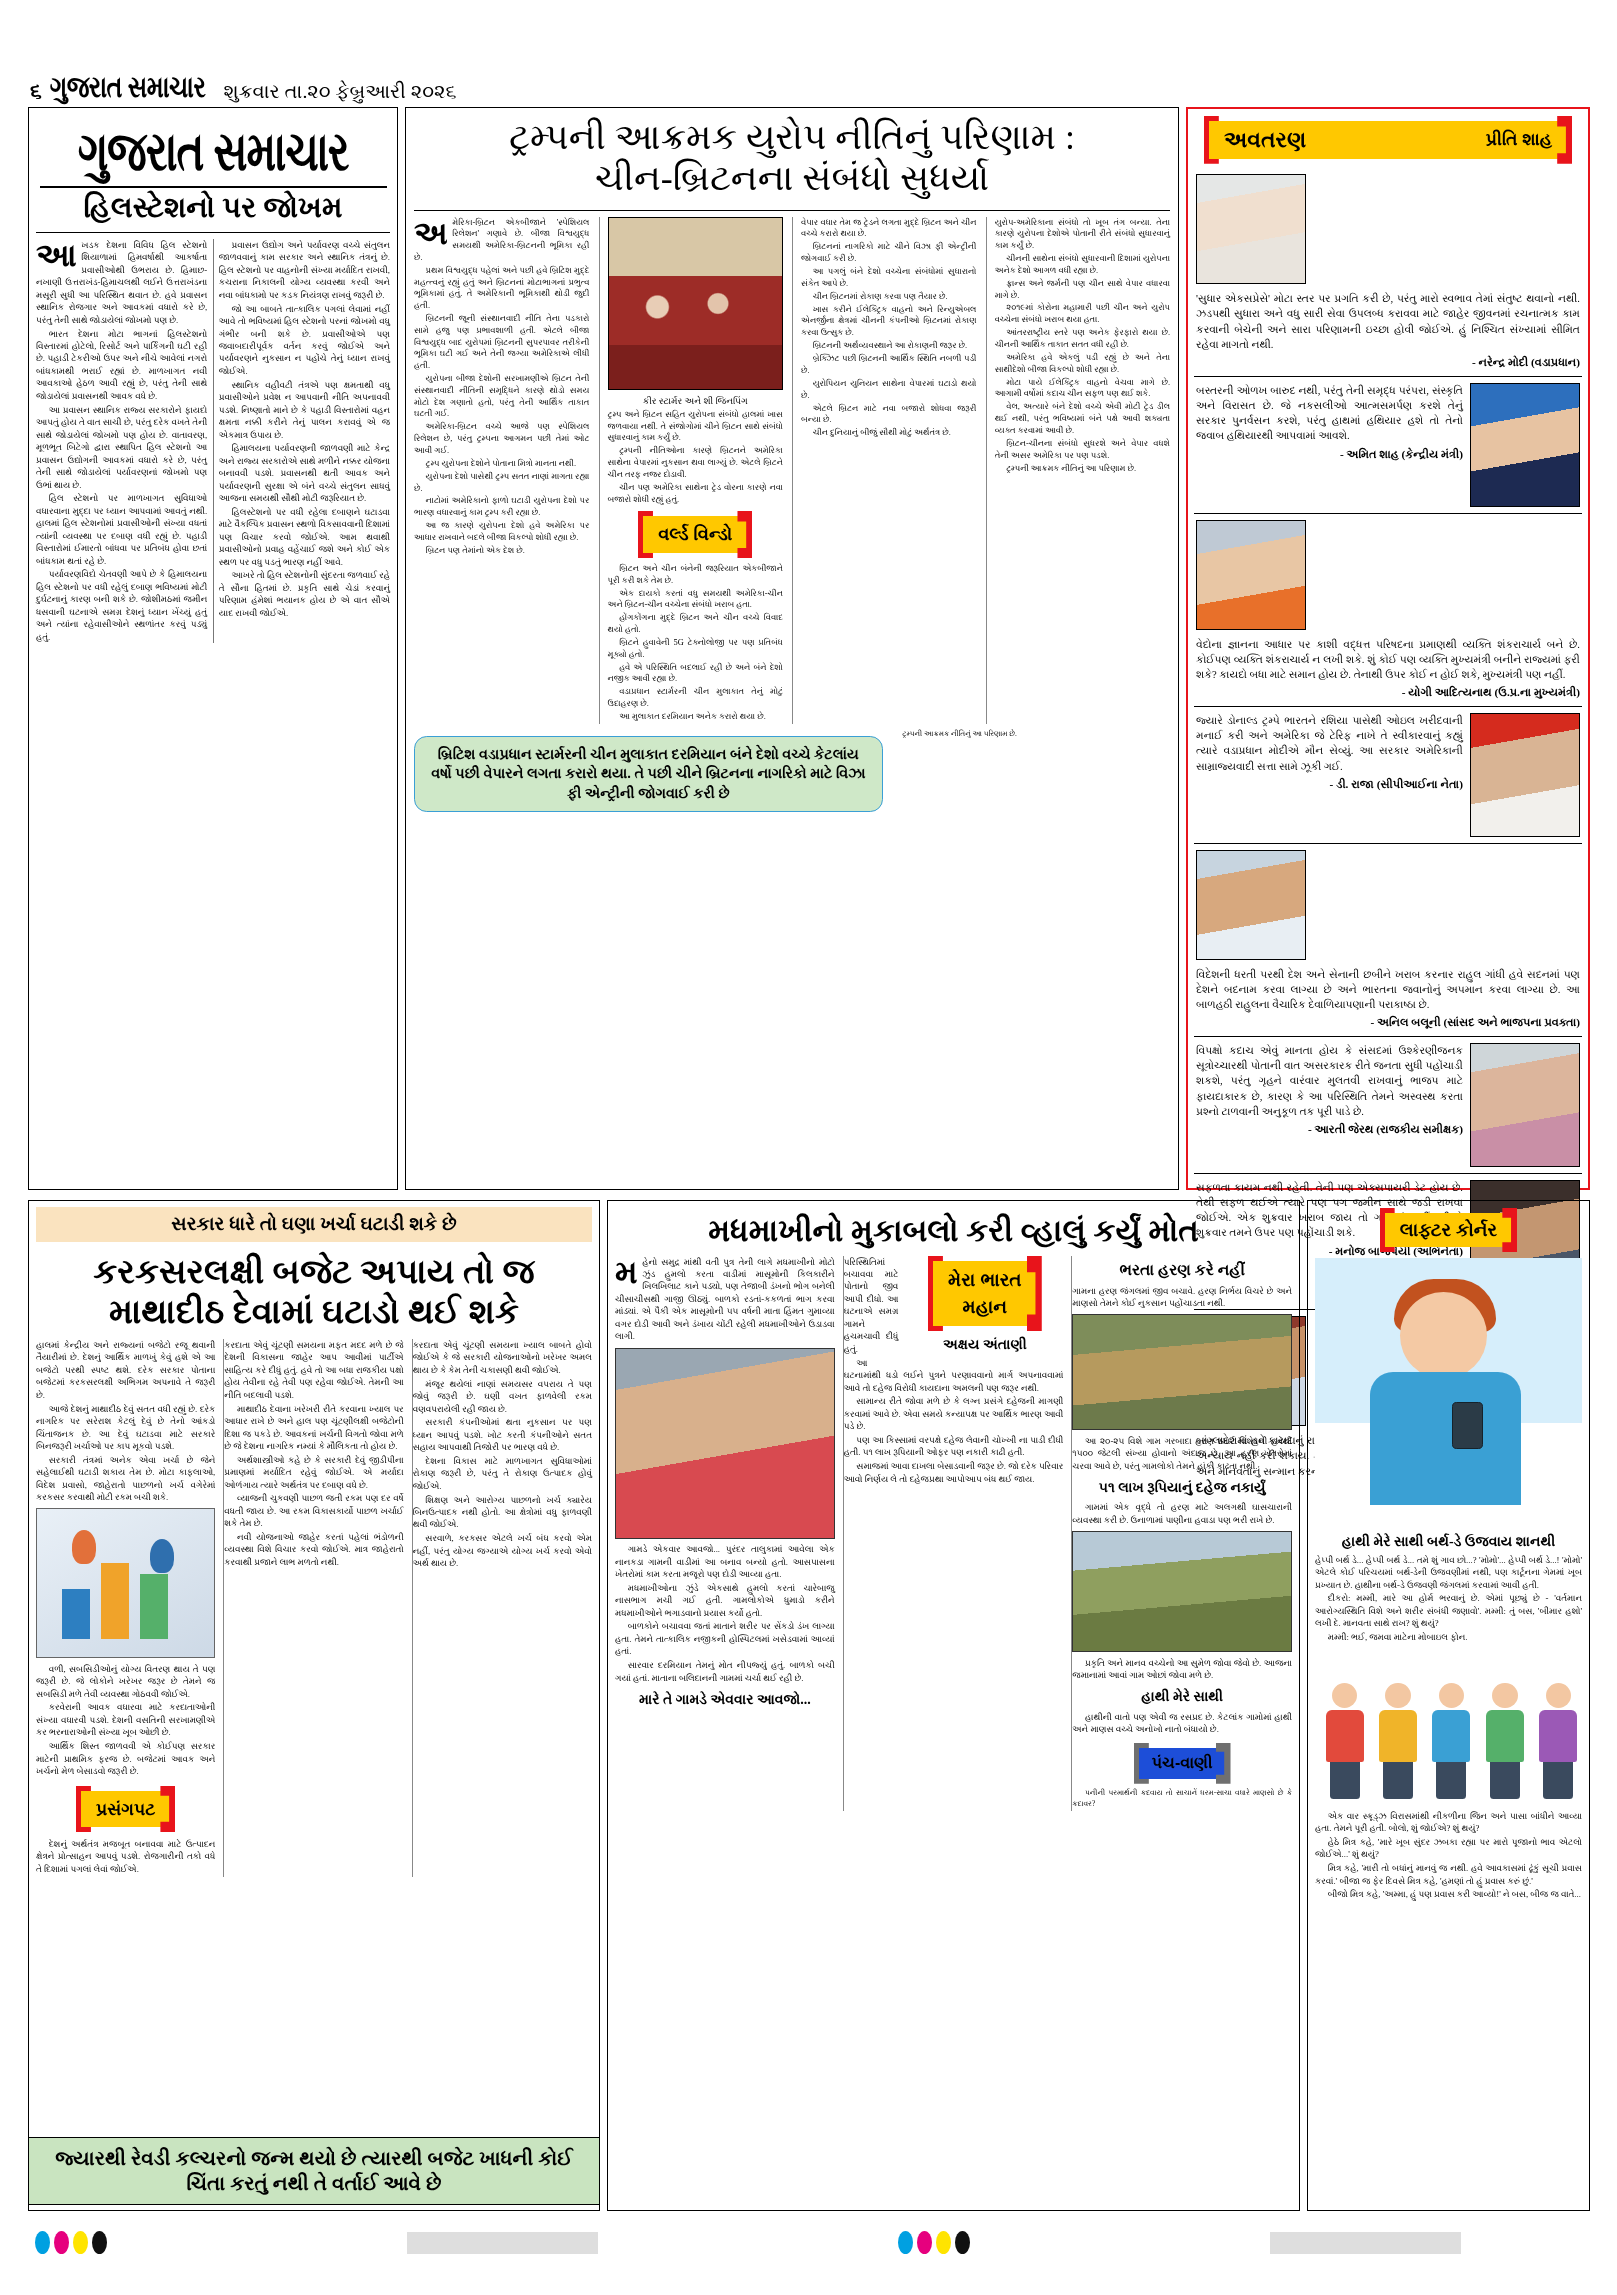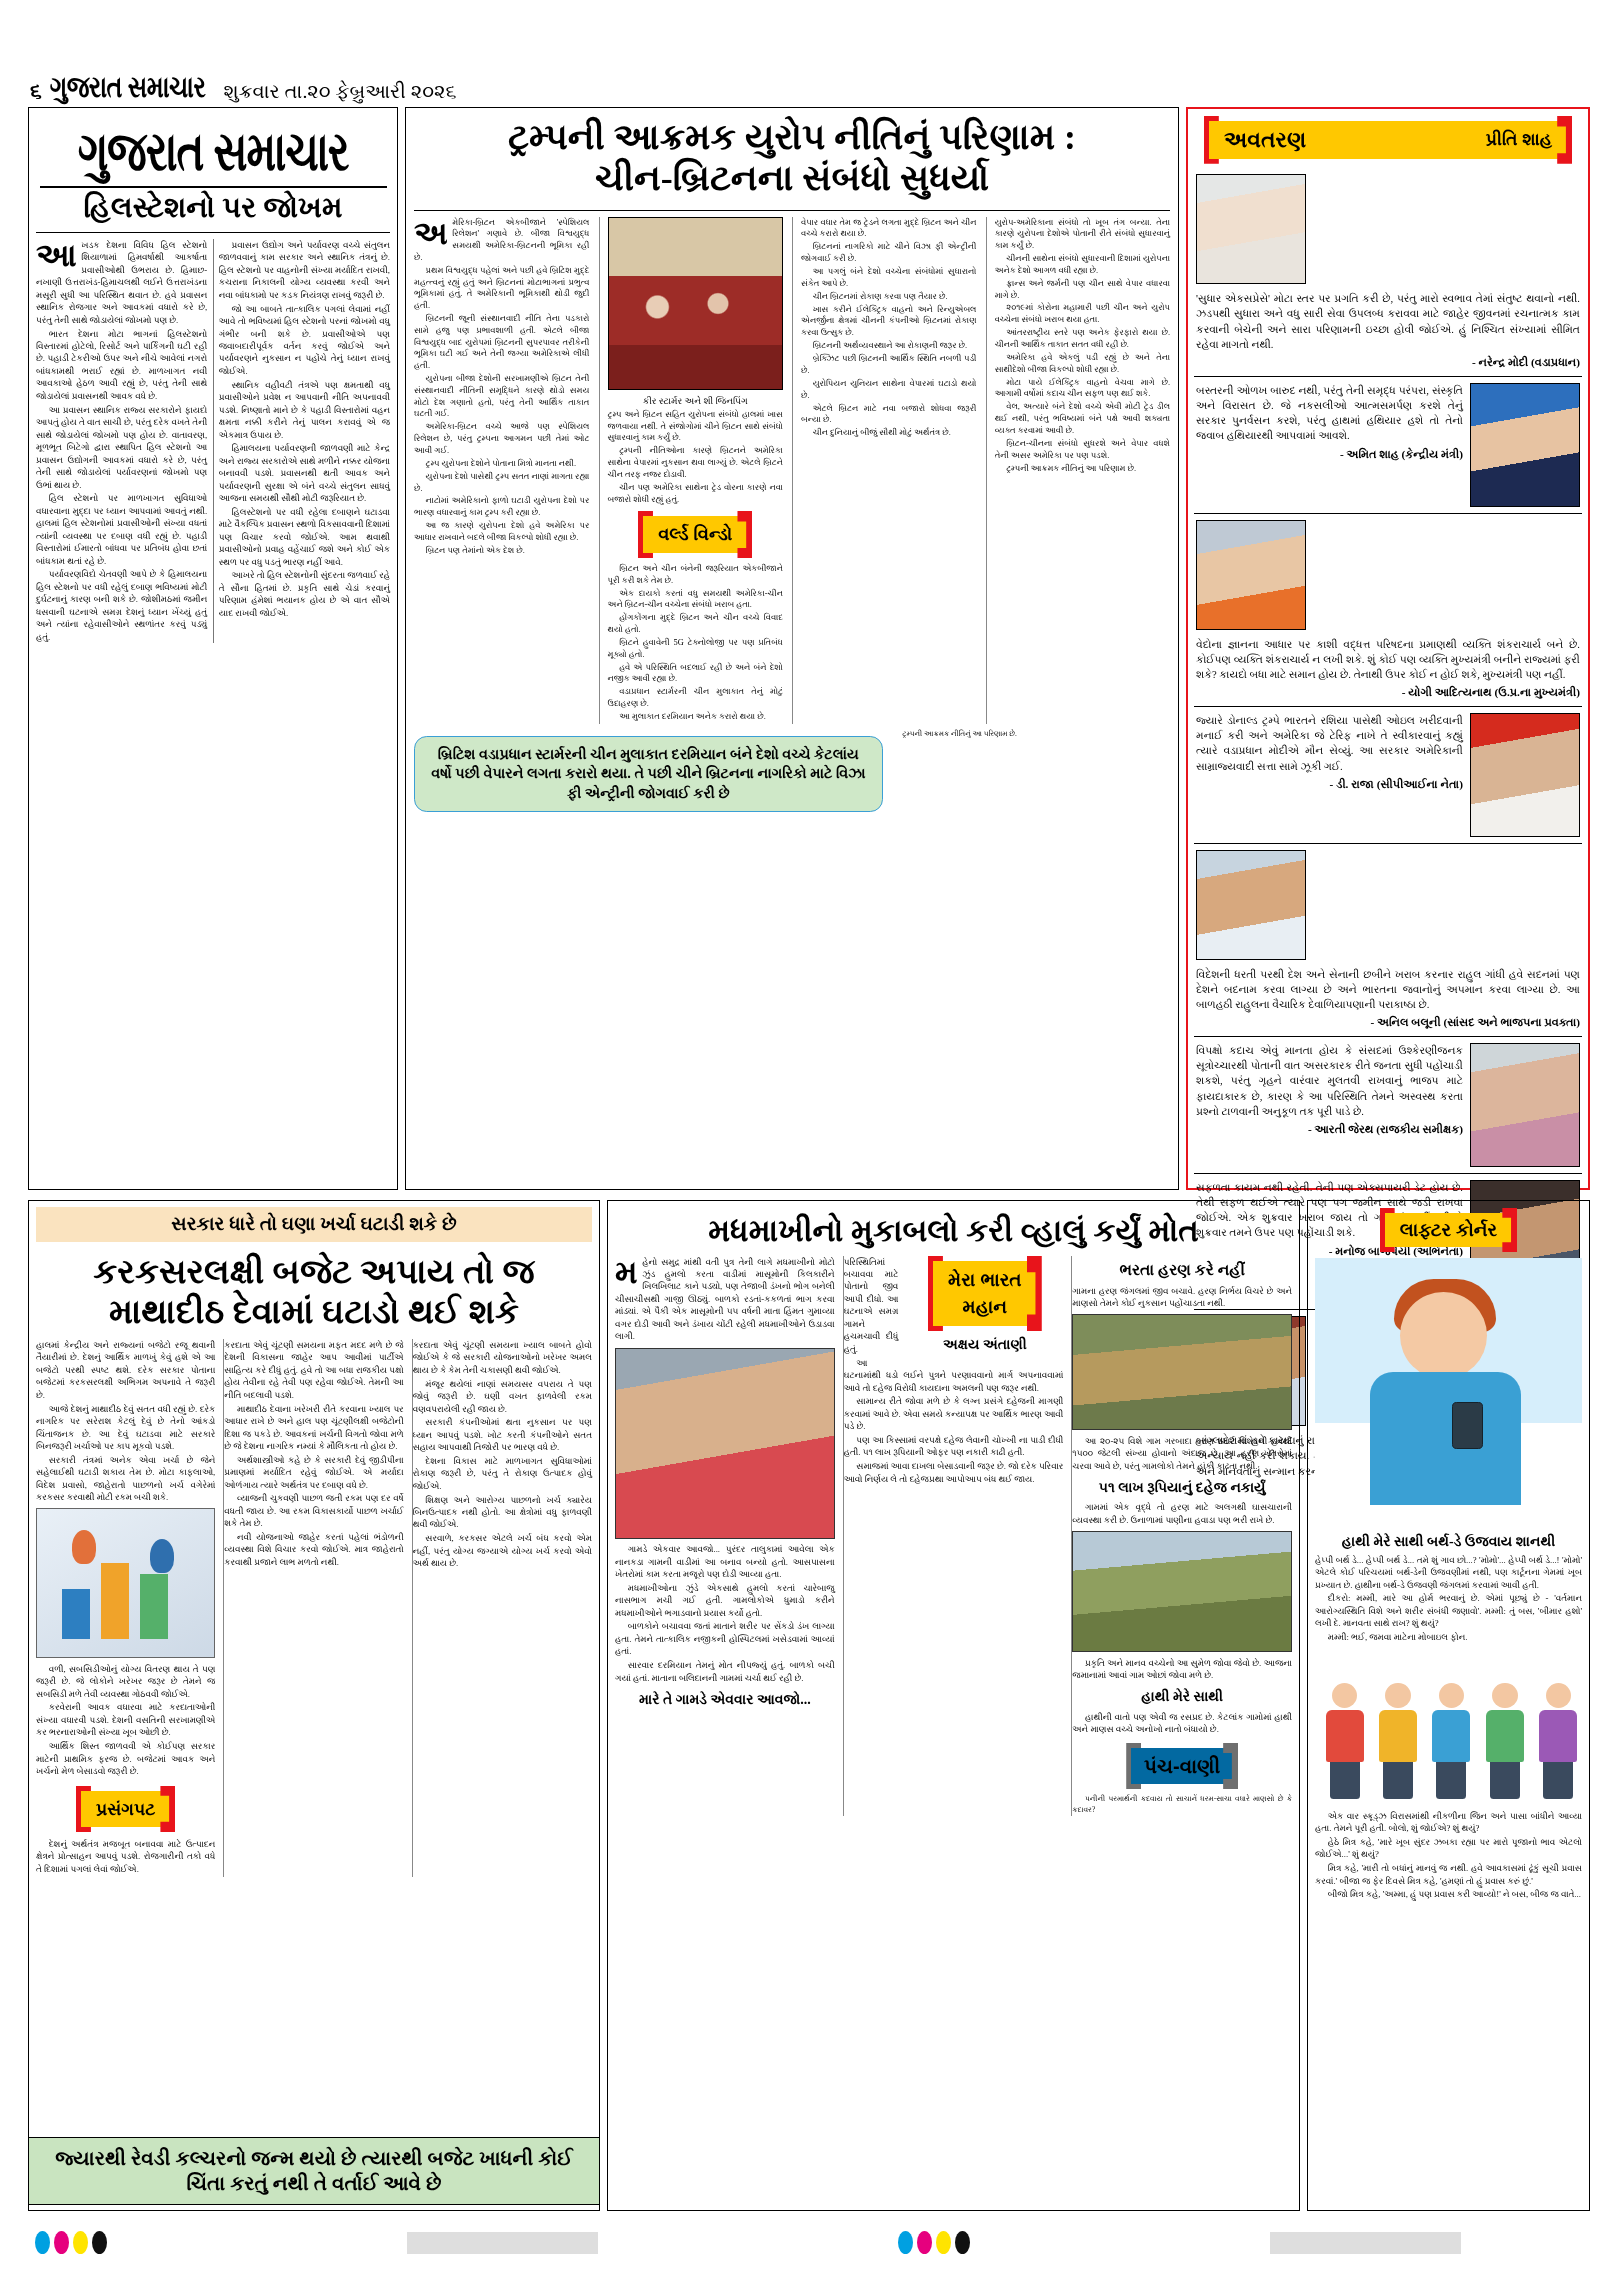--- a/index.html
+++ b/index.html
@@ -55,21 +55,21 @@
     padding: 3.5px 4.6px 0 0;
   }
   .two-col { column-count: 2; column-gap: 11.6px; column-rule: 0.6px solid #777; }
 
   
   .col-main-top {
     position: absolute; left: 377px; top: 0; width: 774px; height: 1083px;
     border: 1.7px solid #000; padding: 5.8px 8px;
   }
   .main-headline {
-    text-align: center; font-weight: bold; font-size: 36px; line-height: 1.14;
+    text-align: center; font-weight: normal; font-size: 36px; line-height: 1.14;
     font-family: "Liberation Serif", serif; padding: 3.5px 0 5.8px 0;
   }
   .main-headline .l2 { display: block; }
   .hr-thick { border-top: 1.7px solid #000; margin: 4.6px 0 5.8px 0; }
 
   .main-grid { display: flex; gap: 9.2px; }
   .main-grid .mc { flex: 1 1 0; font-size: 8.4px; line-height: 1.4; text-align: justify; }
   .main-grid .mc p { text-indent: 11.6px; margin-bottom: 1.2px; }
   .main-grid .mc p.first { text-indent: 0; }
   .vrule { border-left: 0.6px solid #888; }
@@ -200,21 +200,21 @@
 
   .kids-art { width: 100%; height: 156px; position: relative; overflow: hidden;
     background: #fff; margin: 4.6px 0 5.8px 0; }
   .kid { position: absolute; bottom: 4.6px; width: 38px; }
   .kid .h { width: 25.4px; height: 25.4px; border-radius: 50%; background: #f3c7a2; margin: 0 auto 2.3px; }
   .kid .t { width: 38px; height: 52px; border-radius: 5.8px 5.8px 2.3px 2.3px; }
   .kid .l { width: 30px; height: 37px; margin: 0 auto; background: #3a4a5e;
     border-radius: 0 0 3.5px 3.5px; }
 
   .panch-head { display: flex; justify-content: center; margin: 7px 0 4.6px 0; }
-  .panch-head .tag-inner { background: #0369a1; font-size: 20px; padding: 4px 12.7px; }
+  .panch-head .tag-inner { background: #1d4ed8; font-size: 16px; padding: 4px 12.7px; }
   .panch-head .tag-wrap::before, .panch-head .tag-wrap::after { background: #6f6f6f; }
 
   .green-banner {
     position: absolute; left: 28px; top: 2137px; width: 572px;
     border: 1.7px solid #000; background: #c9e4c0; padding: 8px 10.4px;
     text-align: center; font-weight: bold; font-size: 20px; line-height: 1.25;
   }
 
   .reg-marks { position: absolute; left: 35px; top: 2231px; display: flex; align-items: center; gap: 300px; }
   .reg-group { display: flex; gap: 4px; }

